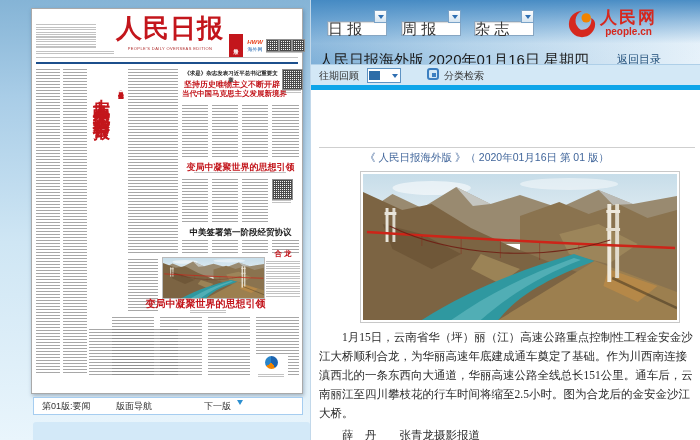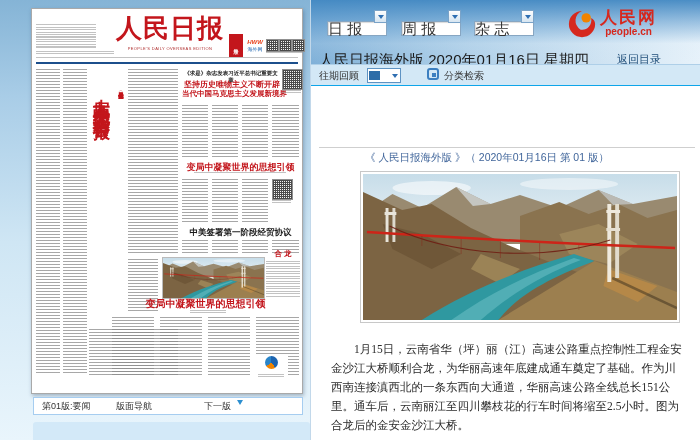--- a/index.html
+++ b/index.html
@@ -67,40 +67,40 @@
   .combo-arrow{position:absolute;width:11px;height:11px;background:linear-gradient(#fefefe,#d6e5f1);
     border:1px solid #7aa3c8;display:flex;align-items:center;justify-content:center;cursor:pointer;}
   .tri{width:0;height:0;border-left:3px solid transparent;border-right:3px solid transparent;border-top:4px solid #2f6fb2;}
   .edition-line{position:absolute;left:8px;top:51px;font-size:15px;color:#1b1b1b;}
   .site-logo{position:absolute;left:256px;top:9px;display:flex;align-items:flex-start;}
   .logo-text{margin-left:3px;}
   .logo-cn{font-family:"Liberation Serif",serif;font-weight:bold;font-size:17px;color:#d6281e;line-height:18px;letter-spacing:2px;}
   .logo-en{font-weight:bold;font-size:10px;color:#d6281e;line-height:10px;text-align:center;}
   .back-link{position:absolute;left:306px;top:52px;font-size:11px;color:#1f4e79;cursor:pointer;}
   .tools-row{position:absolute;left:0;top:64px;width:390px;height:20px;background:#d3e8f6;
-    border-top:1px solid #aecfe8;border-bottom:1px solid #0ea5e9;}
+    border-top:1px solid #aecfe8;border-bottom:5px solid #0ea5e9;}
   .tools-row .lbl{position:absolute;top:4px;font-size:10px;color:#333;}
   .archive-ctrl{position:absolute;left:56px;top:3px;width:32px;height:13px;background:#fff;border:1px solid #5e93c3;
     display:flex;align-items:center;cursor:pointer;}
   .archive-ctrl .blk{width:11px;height:9px;background:#2e6da8;margin-left:1px;}
   .archive-ctrl .sep{flex:1;}
   .archive-ctrl .tri{margin-right:2px;}
   .search-ico{position:absolute;left:116px;top:3px;width:12px;height:12px;border:2px solid #3c7fc0;border-radius:3px;
     box-sizing:border-box;cursor:pointer;}
   .search-ico:after{content:"";position:absolute;right:1px;bottom:1px;width:4px;height:4px;background:#3c7fc0;}
   .art-title{position:absolute;left:0;top:99px;width:390px;text-align:center;font-family:"Liberation Serif",serif;
     font-weight:bold;font-size:21px;color:#000;letter-spacing:8px;text-indent:8px;}
   .art-sep{position:absolute;left:8px;top:147px;width:376px;height:1px;background:#cfcfcf;}
   .art-source{position:absolute;left:0;top:151px;width:352px;text-align:center;font-size:10.5px;color:#41669b;}
   .photo-frame{position:absolute;left:49px;top:171px;width:320px;height:152px;border:1px solid #c8c8c8;
     background:#fff;padding:2px;box-sizing:border-box;}
   .photo-frame svg{display:block;width:314px;height:146px;}
   .article-text{position:absolute;left:8px;top:328px;width:376px;font-family:"Liberation Serif",serif;
     font-size:11.5px;line-height:19px;color:#2b2b2b;}
-  .article-text p{margin:12px;text-indent:2em;}
+  .article-text p{margin:0;text-indent:2em;}
   .article-byline{margin-top:3px;text-indent:2em;}
 </style>
 </head>
 <body>
 
 <svg width="0" height="0" style="position:absolute">
   <defs>
     <linearGradient id="sky" x1="0" y1="0" x2="0" y2="1">
       <stop offset="0" stop-color="#c7dde9"></stop>
         <stop offset="1" stop-color="#eef4f7"></stop>

